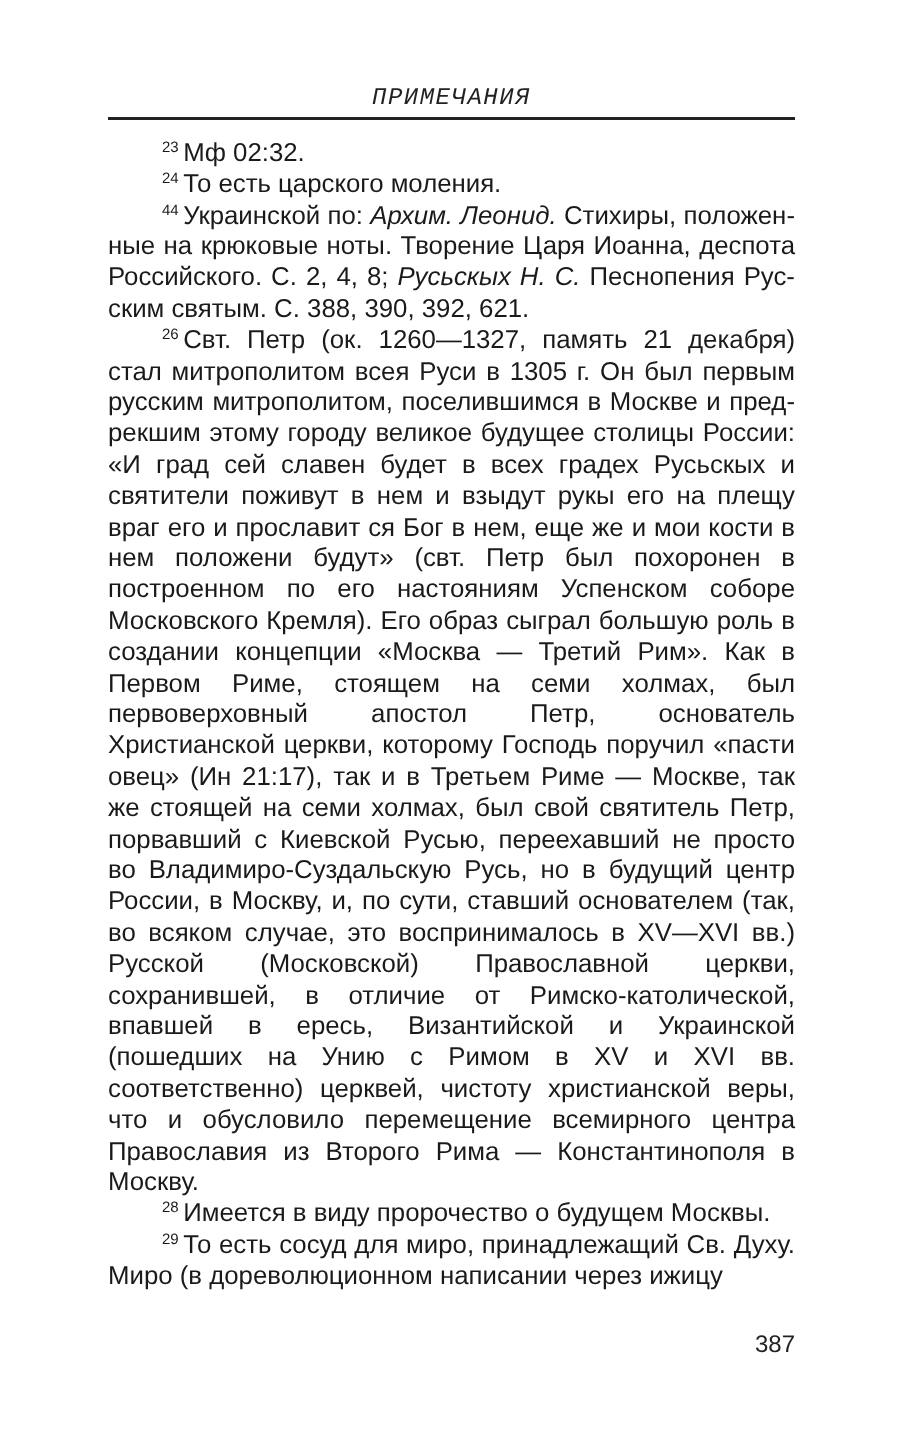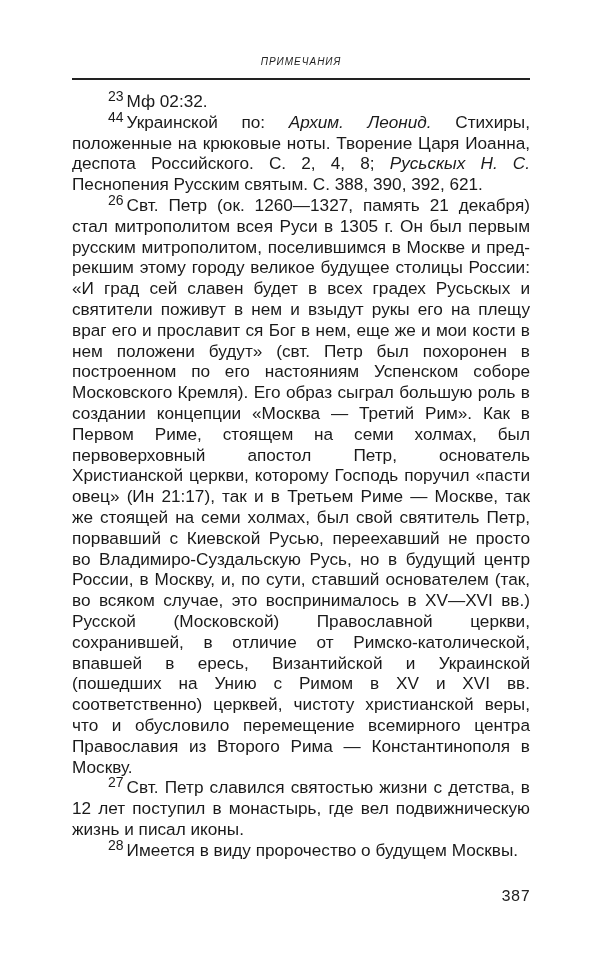--- a/index.html
+++ b/index.html
@@ -1,42 +1,43 @@
 <!DOCTYPE html>
 <html><head>
 <meta charset="utf-8">
 <style>
   html, body { margin:0; padding:0; background:#ffffff; }
   body { width:600px; height:960px; position:relative; overflow:hidden; }
   .header {
     position:absolute; left:72px; top:56px; width:458px;
-    text-align:center; font-family:Liberation Sans, sans-serif; font-style:italic;
-    font-size:10px; letter-spacing:1px; color:#222;
+    text-align:center; font-family:Liberation Mono, monospace; font-style:italic;
+    font-size:16px; letter-spacing:1px; color:#222;
   }
   .rule { position:absolute; left:72px; top:78px; width:458px; height:2px; background:#222; }
   .body {
     position:absolute; left:72px; top:91px; width:458px;
     font-family:"Liberation Sans", sans-serif; font-size:17.2px; line-height:20.8px;
     color:#1a1a1a; text-align:justify;
   }
   .note { margin:0; text-indent:36px; hyphens:manual; }
-  .note sup { font-size:14px; vertical-align:6px; line-height:0; margin-right:3px; }
+  .note sup { font-size:10px; vertical-align:6px; line-height:0; margin-right:3px; }
   .note i { font-style:italic; }
   .pagenum {
     position:absolute; left:490px; top:888px; width:40px; text-align:right;
-    font-family:Liberation Mono, monospace; font-size:16px; color:#222;
+    font-family:Liberation Sans, sans-serif; font-size:16px; color:#222;
   }
 </style>
 </head>
 <body>
 
 <div class="header">ПРИМЕЧАНИЯ</div>
 <div class="rule"></div>
 
 <div class="body" id="notes">
     <p class="note"><sup>23</sup><span>Мф 02:32.</span></p>
+    <p class="note"><sup>24</sup><span>То есть царского моления.</span></p>
     <p class="note"><sup>44</sup><span>Украинской по: </span><i>Архим. Леонид.</i><span> Стихиры, положен­ные на крюковые ноты. Творение Царя Иоанна, деспота Российского. С. 2, 4, 8; </span><i>Русьскых Н. С.</i><span> Песнопения Рус­ским святым. С. 388, 390, 392, 621.</span></p>
     <p class="note"><sup>26</sup><span>Свт. Петр (ок. 1260—1327, память 21 декабря) стал митрополитом всея Руси в 1305 г. Он был первым русским митрополитом, поселившимся в Москве и пред­рекшим этому городу великое будущее столицы России: «И град сей славен будет в всех градех Русьскых и святи­тели поживут в нем и взыдут рукы его на плещу враг его и прославит ся Бог в нем, еще же и мои кости в нем по­ложени будут» (свт. Петр был похоронен в построенном по его настояниям Успенском соборе Московского Кремля). Его образ сыграл большую роль в создании концепции «Москва — Третий Рим». Как в Первом Риме, стоящем на семи холмах, был первоверховный апостол Петр, осно­ватель Христианской церкви, которому Господь поручил «пасти овец» (Ин 21:17), так и в Третьем Риме — Москве, так же стоящей на семи холмах, был свой святитель Петр, порвавший с Киевской Русью, переехавший не просто во Владимиро-Суздальскую Русь, но в будущий центр России, в Москву, и, по сути, ставший основателем (так, во всяком случае, это воспринималось в XV—XVI вв.) Русской (Мо­сковской) Православной церкви, сохранившей, в отличие от Римско-католической, впавшей в ересь, Византийской и Украинской (пошедших на Унию с Римом в XV и XVI вв. соответственно) церквей, чистоту христианской веры, что и обусловило перемещение всемирного центра Правосла­вия из Второго Рима — Константинополя в Москву.</span></p>
-    <p class="note"><sup>27</sup><span>Свт. Петр славился святостью жизни с детства, в 12 лет поступил в монастырь, где вел подвижническую жизнь и писал иконы.</span></p>
     <p class="note"><sup>28</sup><span>Имеется в виду пророчество о будущем Москвы.</span></p>
+    <p class="note"><sup>29</sup><span>То есть сосуд для миро, принадлежащий Св. Духу. Миро (в дореволюционном написании через ижицу</span></p>
   </div>
 
 <div class="pagenum">387</div>
 
 </body></html>

